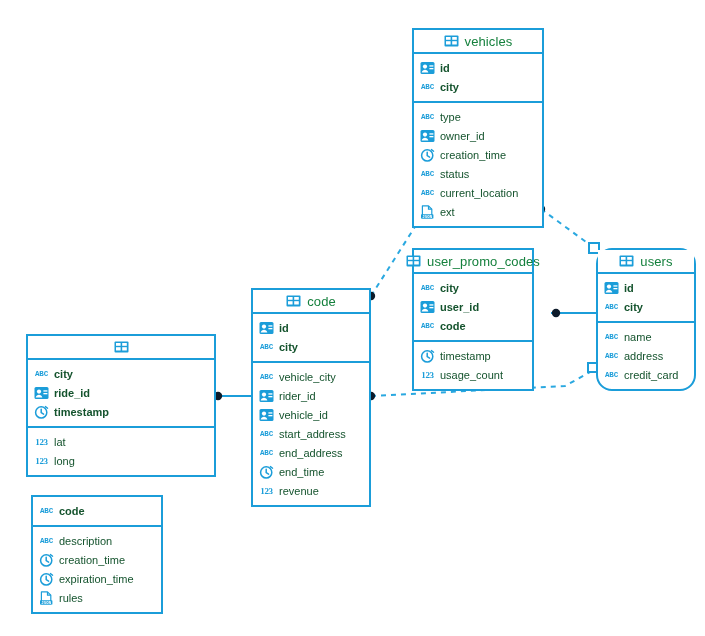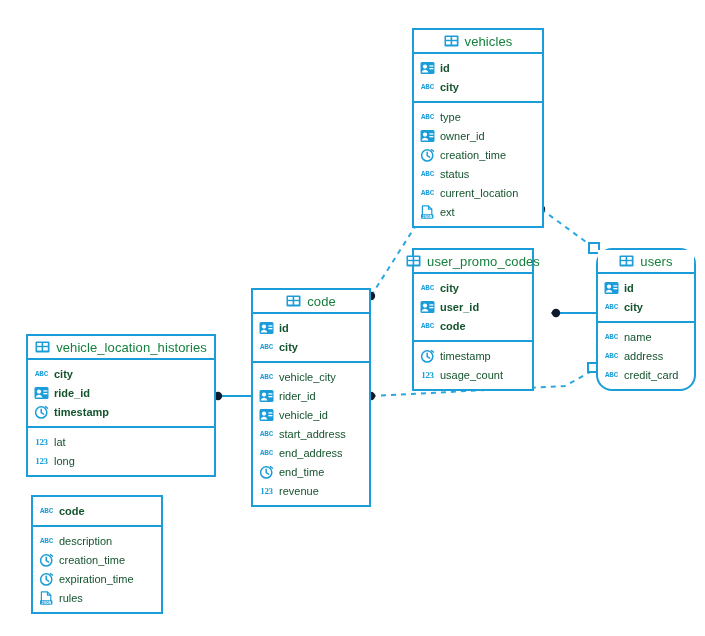--- a/index.html
+++ b/index.html
@@ -354,21 +354,20 @@
       <div class="entity-header">
         <span class="ico">
           <svg width="15" height="12" viewBox="0 0 15 12">
             <rect x="0.5" y="0.5" width="14" height="11" rx="1" fill="#1b9dd9"></rect>
             <rect x="2" y="2" width="4.6" height="2.8" fill="#ffffff"></rect>
             <rect x="8.2" y="2" width="4.6" height="2.8" fill="#ffffff"></rect>
             <rect x="2" y="6.2" width="4.6" height="3.3" fill="#ffffff"></rect>
             <rect x="8.2" y="6.2" width="4.6" height="3.3" fill="#ffffff"></rect>
           </svg>
         </span>
-        <span class="entity-title">vehicle_location_histories</span>
       </div>
       <div class="section keys">
         <div class="field">
           <span class="ico ico-abc">ABC</span>
           <span class="field-name">city</span>
         </div>
         <div class="field">
           <span class="ico">
             <svg width="15" height="14" viewBox="0 0 15 14">
               <rect x="0.5" y="1" width="14" height="12" rx="1.5" fill="#1b9dd9"></rect>

